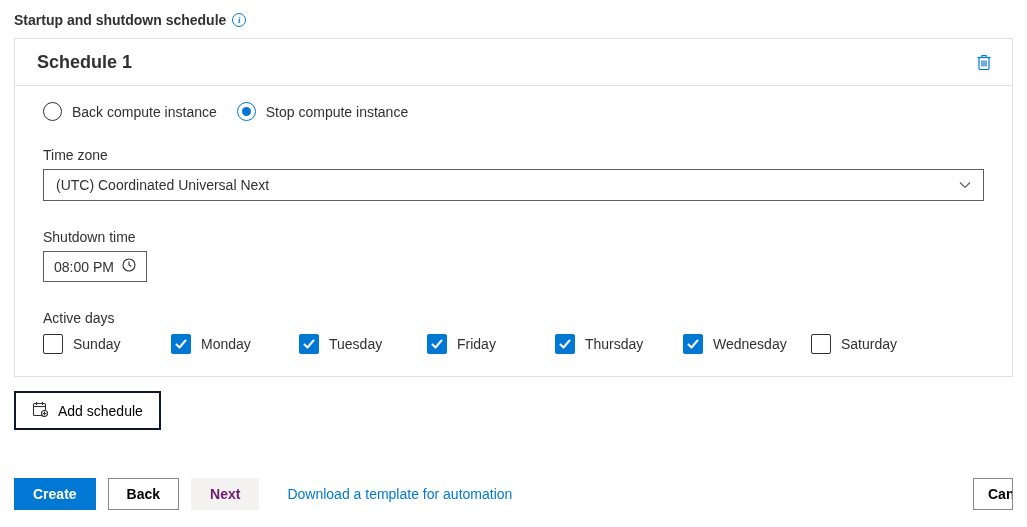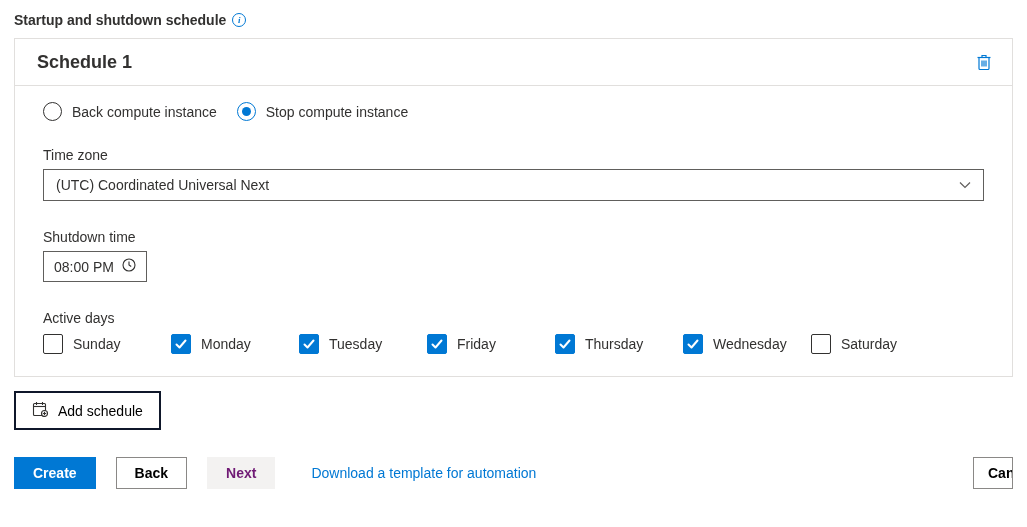--- a/index.html
+++ b/index.html
@@ -152,22 +152,22 @@
       display: inline-flex;
       align-items: center;
       gap: 10px;
       cursor: pointer;
       font-size: 14px;
       font-family: inherit;
     }
     .footer {
       display: flex;
       align-items: center;
-      gap: 20px;
-      margin-top: 27px;
+      gap: 12px;
+      margin-top: 48px;
       padding-bottom: 4px;
     }
     .btn {
       padding: 7px 18px;
       border: 1px solid #8a8886;
       background: #fff;
       font-size: 14px;
       font-family: inherit;
       font-weight: 600;
       cursor: pointer;

